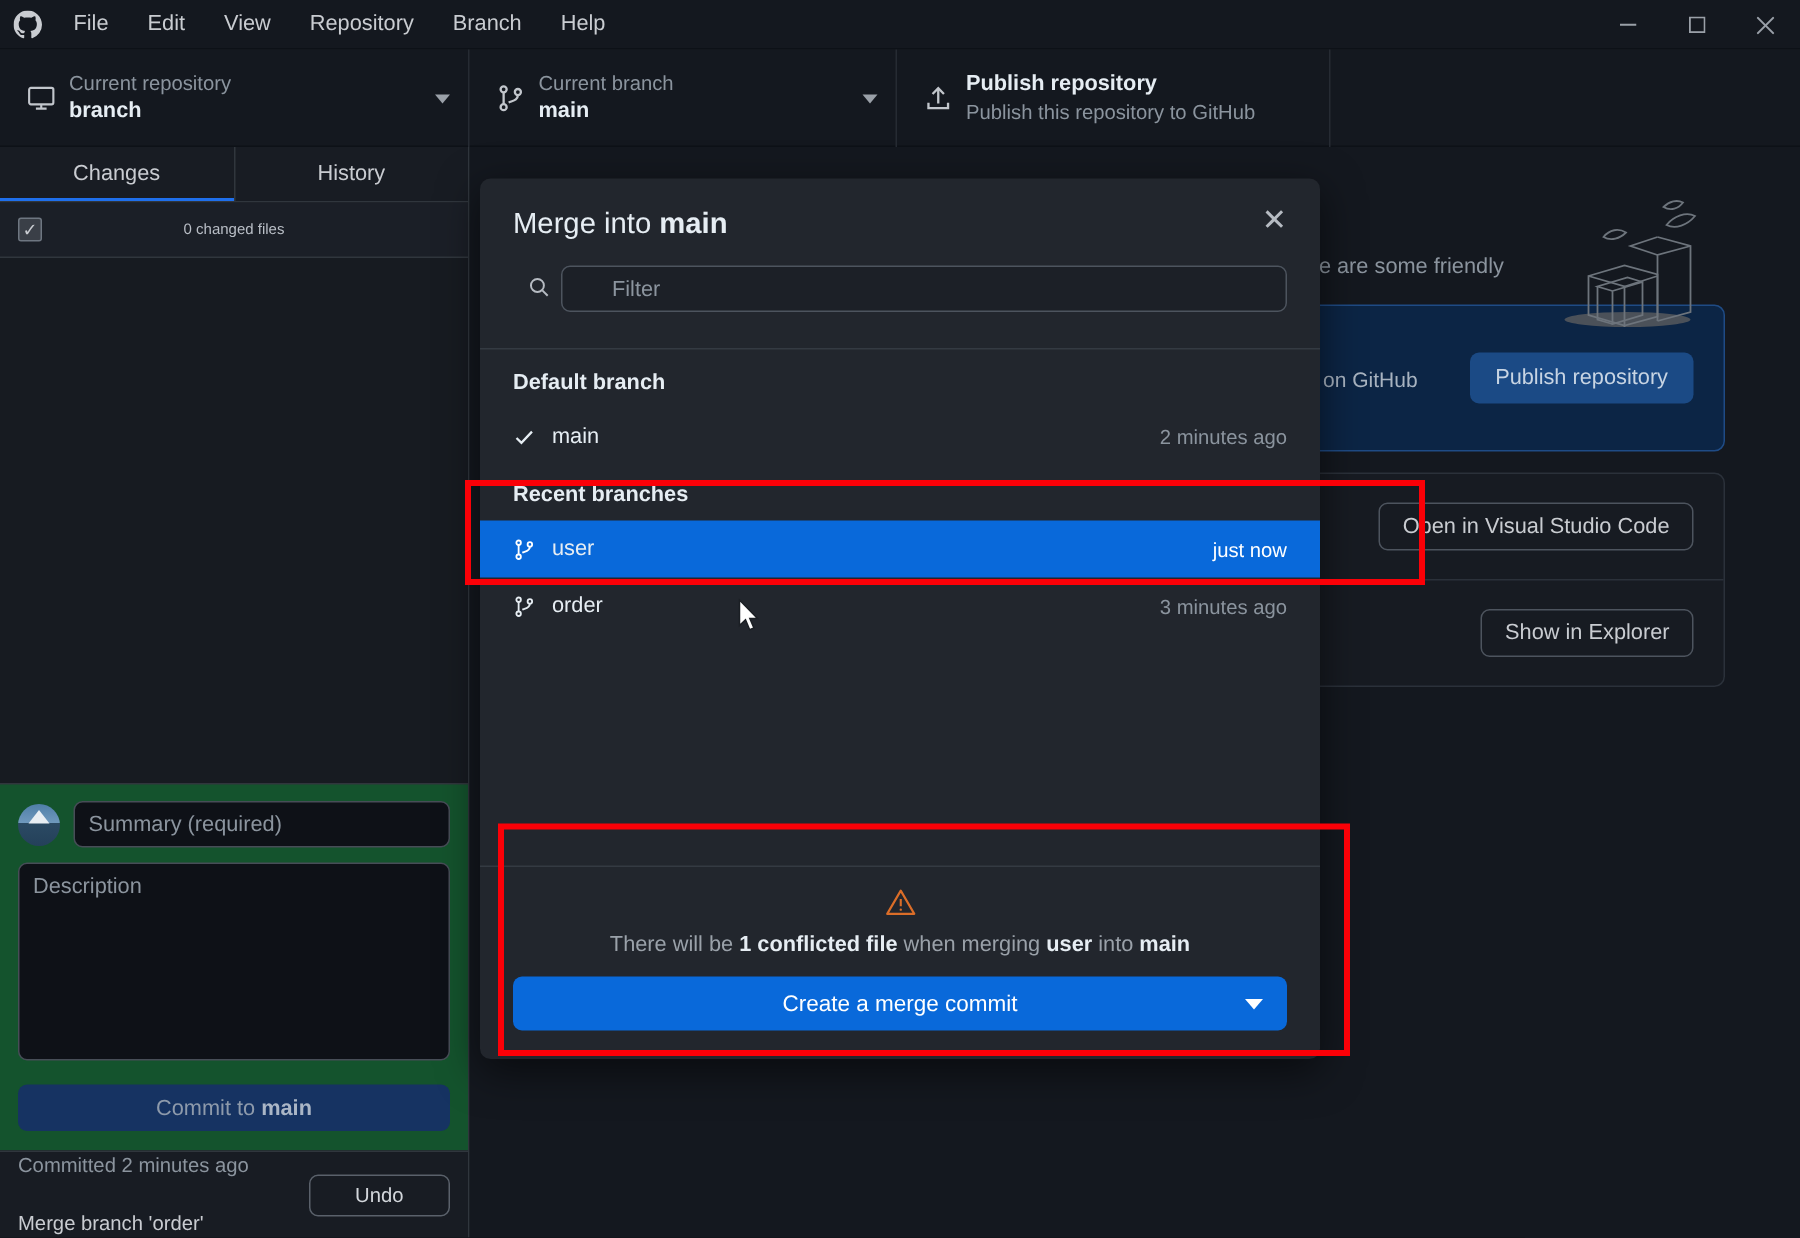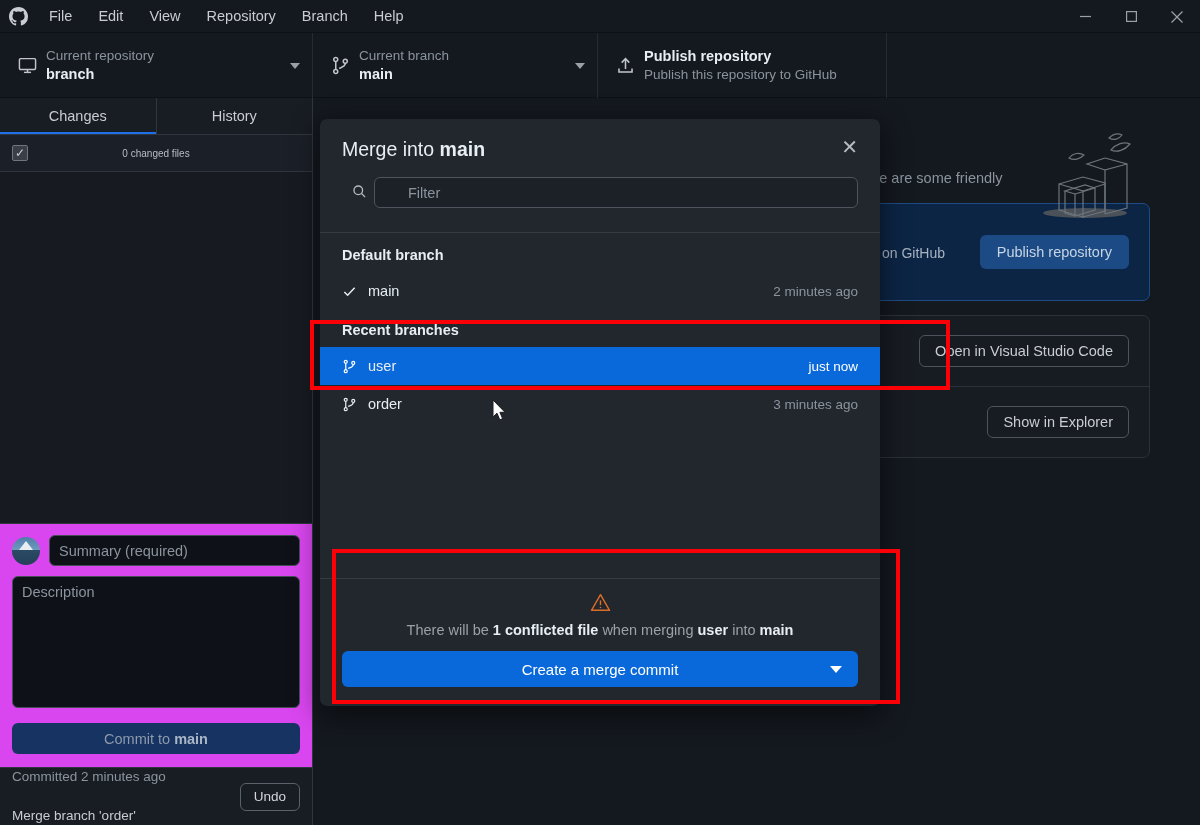--- a/index.html
+++ b/index.html
@@ -110,21 +110,21 @@
   }
   .changed-label {
     flex: 1; text-align: center; font-size: 10px; color: #b9bec6;
     margin-right: 16px;
   }
   .file-list { flex: 1; background: #171b21; }
 
   .commit-area {
     border-top: 1px solid #30363d;
     padding: 11px 12px 13px 12px;
-    background: #d946ef;
+    background: #14532d;
   }
   .summary-row { display: flex; align-items: center; gap: 9px; }
   .avatar {
     width: 28px; height: 28px; border-radius: 50%;
     background: linear-gradient(#4f7ea8 0%, #6f99bd 45%, #2b4a63 46%, #24405a 100%);
     flex: 0 0 28px; overflow: hidden; position: relative;
   }
   .avatar::after {
     content: ""; position: absolute; left: 7px; top: 4px;
     width: 0; height: 0;
@@ -155,21 +155,21 @@
   .commit-btn b { color: #aab6c6; }
   .undo-bar {
     border-top: 1px solid #30363d;
     height: 58px; display: flex; align-items: center;
     padding: 0 12px; background: #181c23;
   }
   .undo-text { flex: 1; }
   .undo-l1 { font-size: 13.5px; color: #8b949e; line-height: 18px; }
   .undo-l2 { font-size: 13.5px; color: #c9ccd1; line-height: 18px; margin-top: 21px; }
   .undo-btn {
-    height: 28px; padding: 0 13px; border-radius: 6px;
+    height: 28px; padding: 0 30px; border-radius: 6px;
     border: 1px solid #5a616b; background: transparent;
     color: #d2d6db; font-size: 13.5px;
     font-family: "Liberation Sans", sans-serif;
   }
 
   
   .main {
     position: absolute; top: 98px; left: 313px;
     width: 887px; height: 727px;
     background: #14181f;

